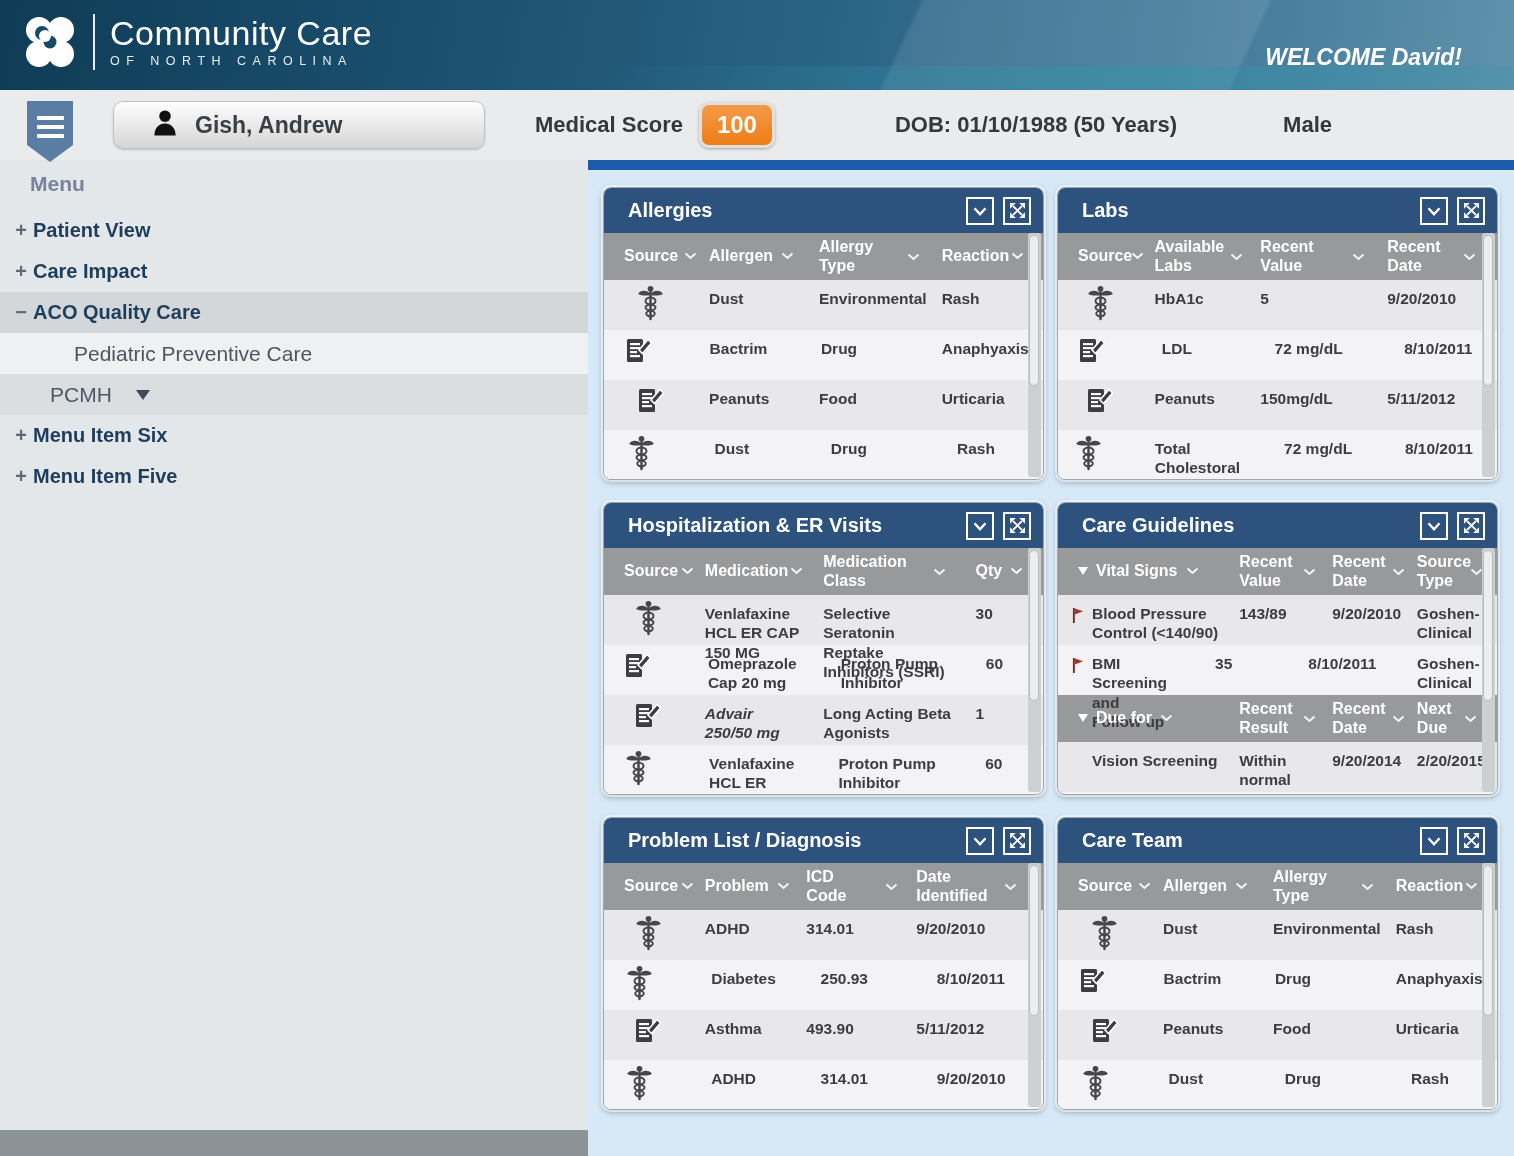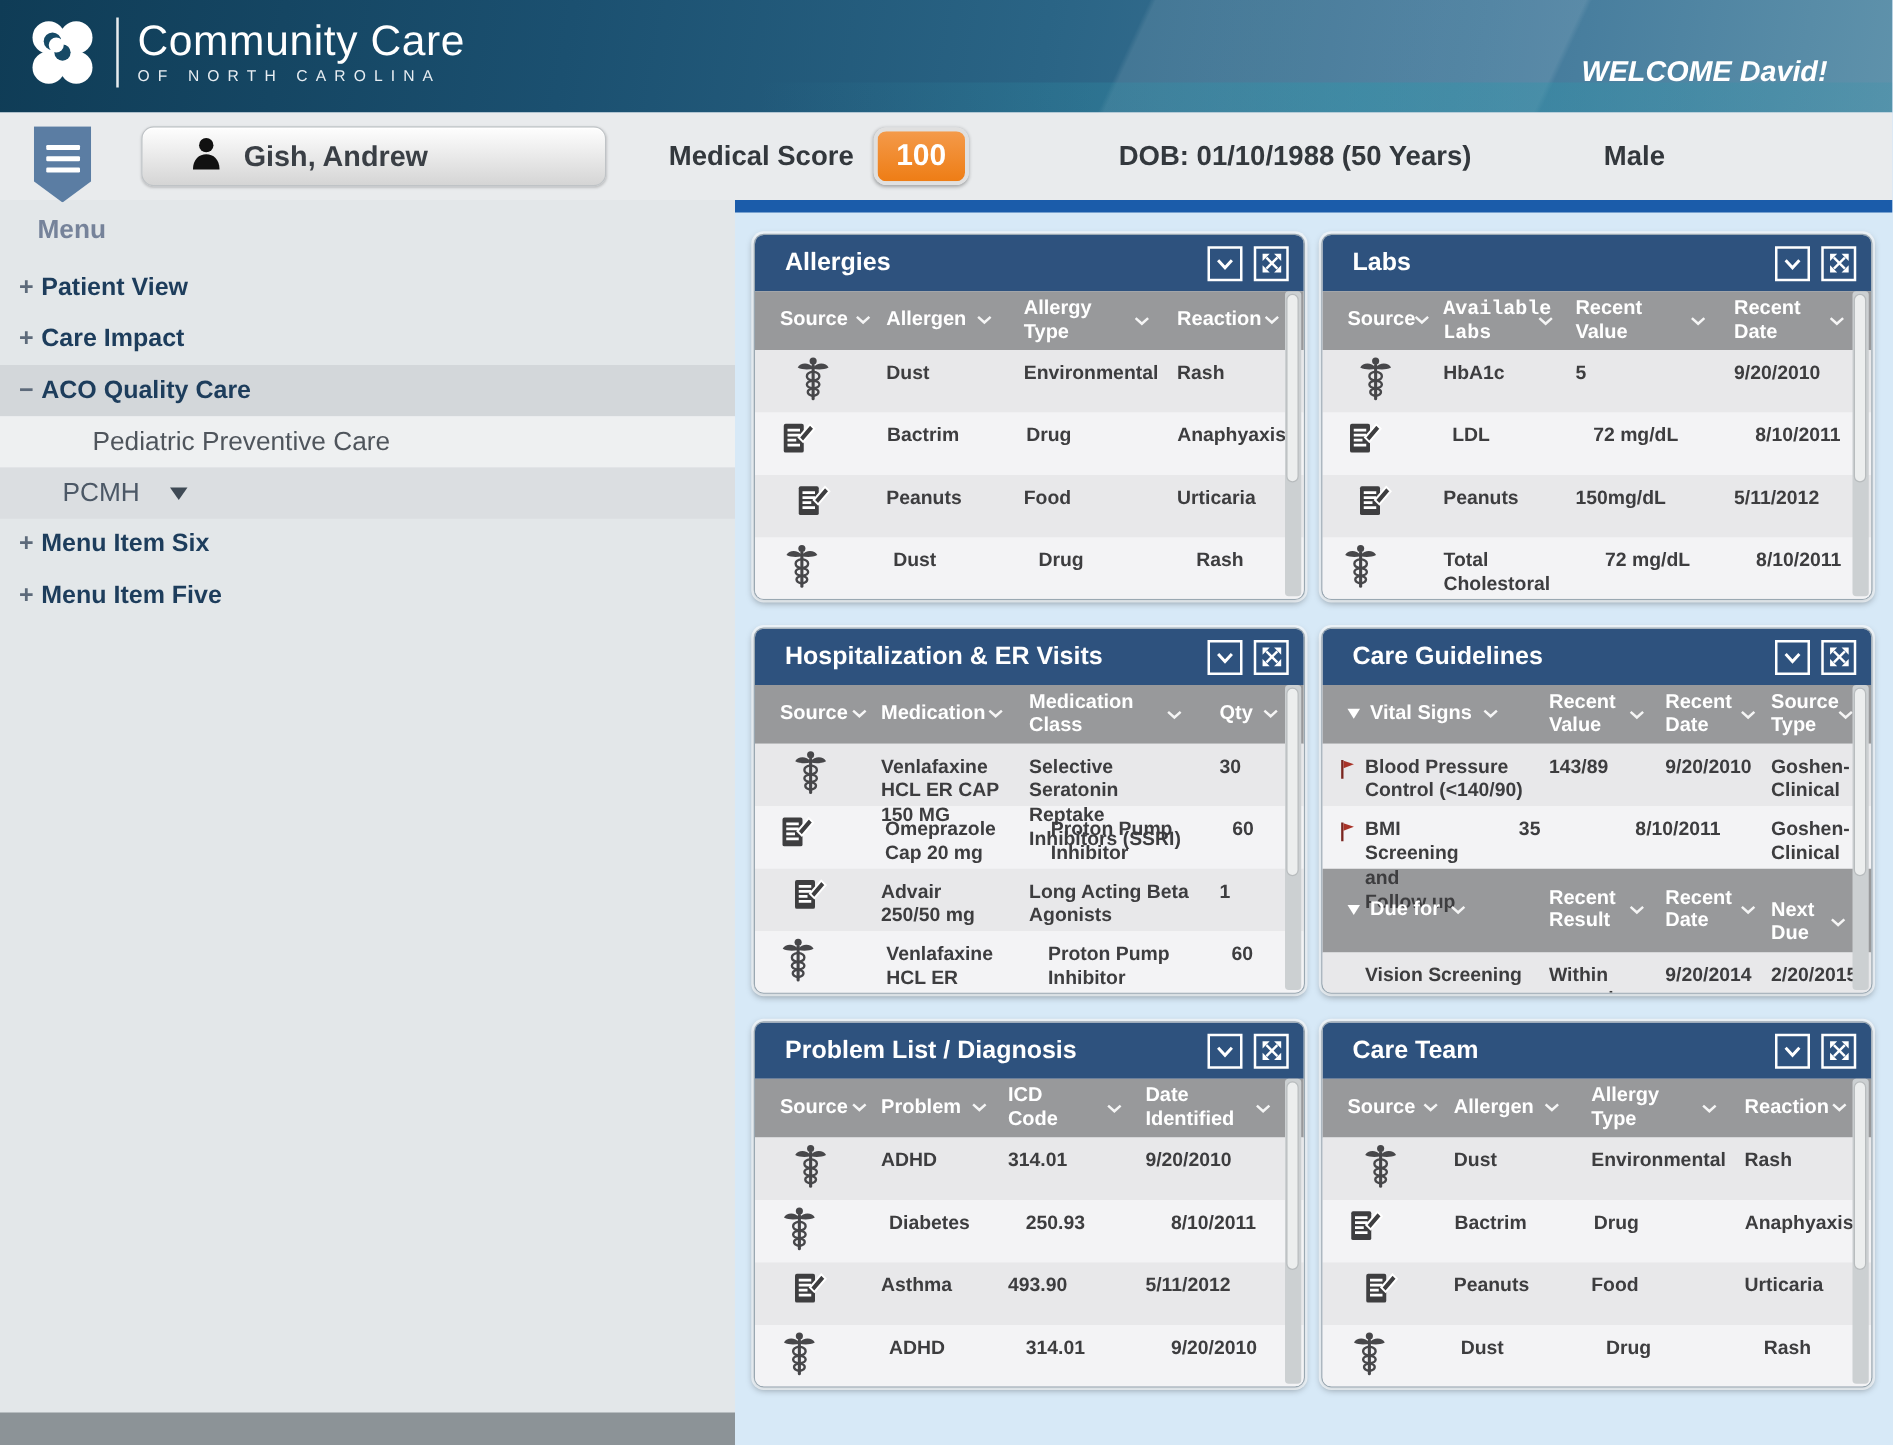--- a/index.html
+++ b/index.html
@@ -320,21 +320,21 @@
           </div>
           <div class="colheader">
             <div class="col" style="width: 20%;">
               <span class="cl">Source</span>
               <span class="sortchev">
                 <svg viewBox="0 0 13 8" width="13" height="8">
                   <polyline points="1.5,1.5 6.5,6 11.5,1.5" fill="none" stroke="rgba(255,255,255,.9)" stroke-width="2"></polyline>
                 </svg>
               </span>
             </div>
-            <div class="col" style="width: 25%; font-family: Liberation Mono, monospace;">
+            <div class="col" style="width: 25%;">
               <span class="cl">Available Labs</span>
               <span class="sortchev">
                 <svg viewBox="0 0 13 8" width="13" height="8">
                   <polyline points="1.5,1.5 6.5,6 11.5,1.5" fill="none" stroke="rgba(255,255,255,.9)" stroke-width="2"></polyline>
                 </svg>
               </span>
             </div>
             <div class="col" style="width: 30%;">
               <span class="cl">Recent Value</span>
               <span class="sortchev">
@@ -515,21 +515,21 @@
             <div class="cell icon-cell" style="width: 21%;">
               <svg viewBox="0 0 30 32" width="30" height="32">
                 <rect x="3" y="4" width="16" height="23" rx="1.5" fill="#3e3e40"></rect>
                 <rect x="6" y="8" width="10" height="2.2" fill="#fff"></rect>
                 <rect x="6" y="12" width="10" height="2.2" fill="#fff"></rect>
                 <rect x="6" y="16" width="7" height="2.2" fill="#fff"></rect>
                 <rect x="6" y="20" width="10" height="2.2" fill="#fff"></rect>
                 <polygon points="15,15 24,4.5 27.5,8 18.5,18.5" fill="#3e3e40" stroke="#fff" stroke-width="1.6"></polygon>
               </svg>
             </div>
-            <div class="cell" style="width: 28%;">Advair 250/50 mg</div>
+            <div class="cell" style="width: 28%; font-style: italic;">Advair 250/50 mg</div>
             <div class="cell" style="width: 36%;">Long Acting Beta Agonists</div>
             <div class="cell" style="width: 15%;">1</div>
           </div>
           <div class="t-row even">
             <div class="cell icon-cell" style="width: 21%;">
               <svg viewBox="0 0 28 40" width="27" height="38">
                 <g fill="#47474a" stroke="none">
                   <circle cx="14" cy="4" r="3"></circle>
                   <rect x="12.7" y="6" width="2.6" height="31" rx="1.3"></rect>
                   <path d="M14 9.5 C10 4.5 3 5.5 1 9.5 C5 11.5 10 11.5 14 10.5 Z"></path>
@@ -646,21 +646,21 @@
               </span>
             </div>
             <div class="col" style="width: 20%;">
               <span class="cl">Recent Date</span>
               <span class="sortchev">
                 <svg viewBox="0 0 13 8" width="13" height="8">
                   <polyline points="1.5,1.5 6.5,6 11.5,1.5" fill="none" stroke="rgba(255,255,255,.9)" stroke-width="2"></polyline>
                 </svg>
               </span>
             </div>
-            <div class="col" style="width: 18%; margin-top: 20px;">
+            <div class="col" style="width: 18%;">
               <span class="cl">Next Due</span>
               <span class="sortchev">
                 <svg viewBox="0 0 13 8" width="13" height="8">
                   <polyline points="1.5,1.5 6.5,6 11.5,1.5" fill="none" stroke="rgba(255,255,255,.9)" stroke-width="2"></polyline>
                 </svg>
               </span>
             </div>
           </div>
           <div class="t-row odd">
             <div class="cell first-col" style="width: 40%;">

